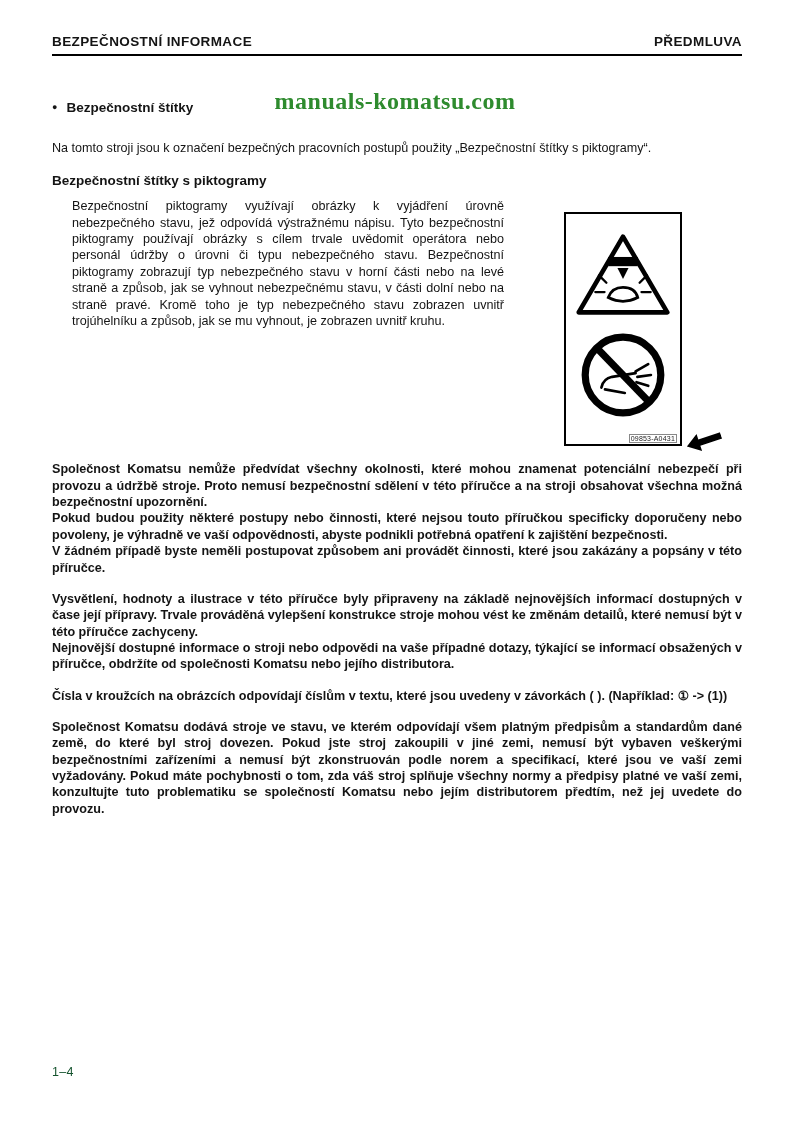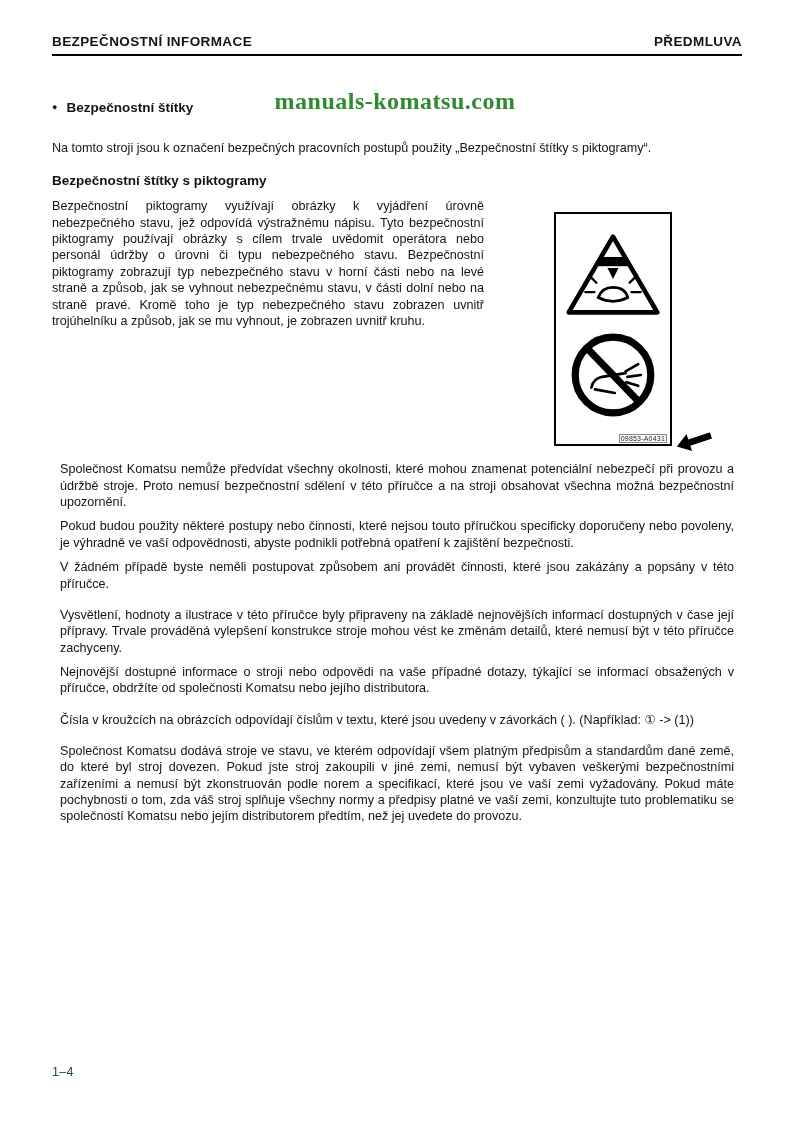--- a/index.html
+++ b/index.html
@@ -31,40 +31,40 @@
   .bullet { font-size:9px; position:relative; top:-2px; }
 
   p.body { font-size:12.6px; line-height:1.3; text-align:justify; }
   .gap-s { margin-top:7px; }
   .gap-m { margin-top:25px; }
 
   .section-heading { margin-top:17px; font-weight:bold; font-size:13.5px; }
 
   
   .two-col { margin-top:10px; display:flex; }
-  .two-col .left { width:432px; }
+  .two-col .left { width:432px;margin-left:20px; }
   .two-col .right { flex:1; display:flex; justify-content:center; }
 
   .fig-wrap { position:relative; margin-top:14px; }
   .picto-box {
     position:relative; width:118px; height:234px;
     border:2px solid #000;
     display:flex; flex-direction:column; align-items:center; justify-content:space-evenly;
     padding:4px 6px 12px 6px; background:#fff;
   }
   .picto-cell { line-height:0; }
   .plate-label {
     position:absolute; right:3px; bottom:1px;
     font-size:7px; letter-spacing:.2px; color:#222;
     border:0.5px solid #888; padding:0 1px; background:#fff;
   }
   .callout-arrow { position:absolute; right:-40px; bottom:-4px; transform:rotate(-18deg); line-height:0; }
 
   .para-group { margin-top:15px; }
-  .para-group p.body { margin:8px; }
+  .para-group p.body { margin:0;font-weight:bold; }
 
   .footer {
     position:absolute; left:52px; bottom:44px;
     font-size:12.5px; color:#14532d; letter-spacing:.3px;
   }
 </style>
 </head>
 <body>
 
 <div class="page">

